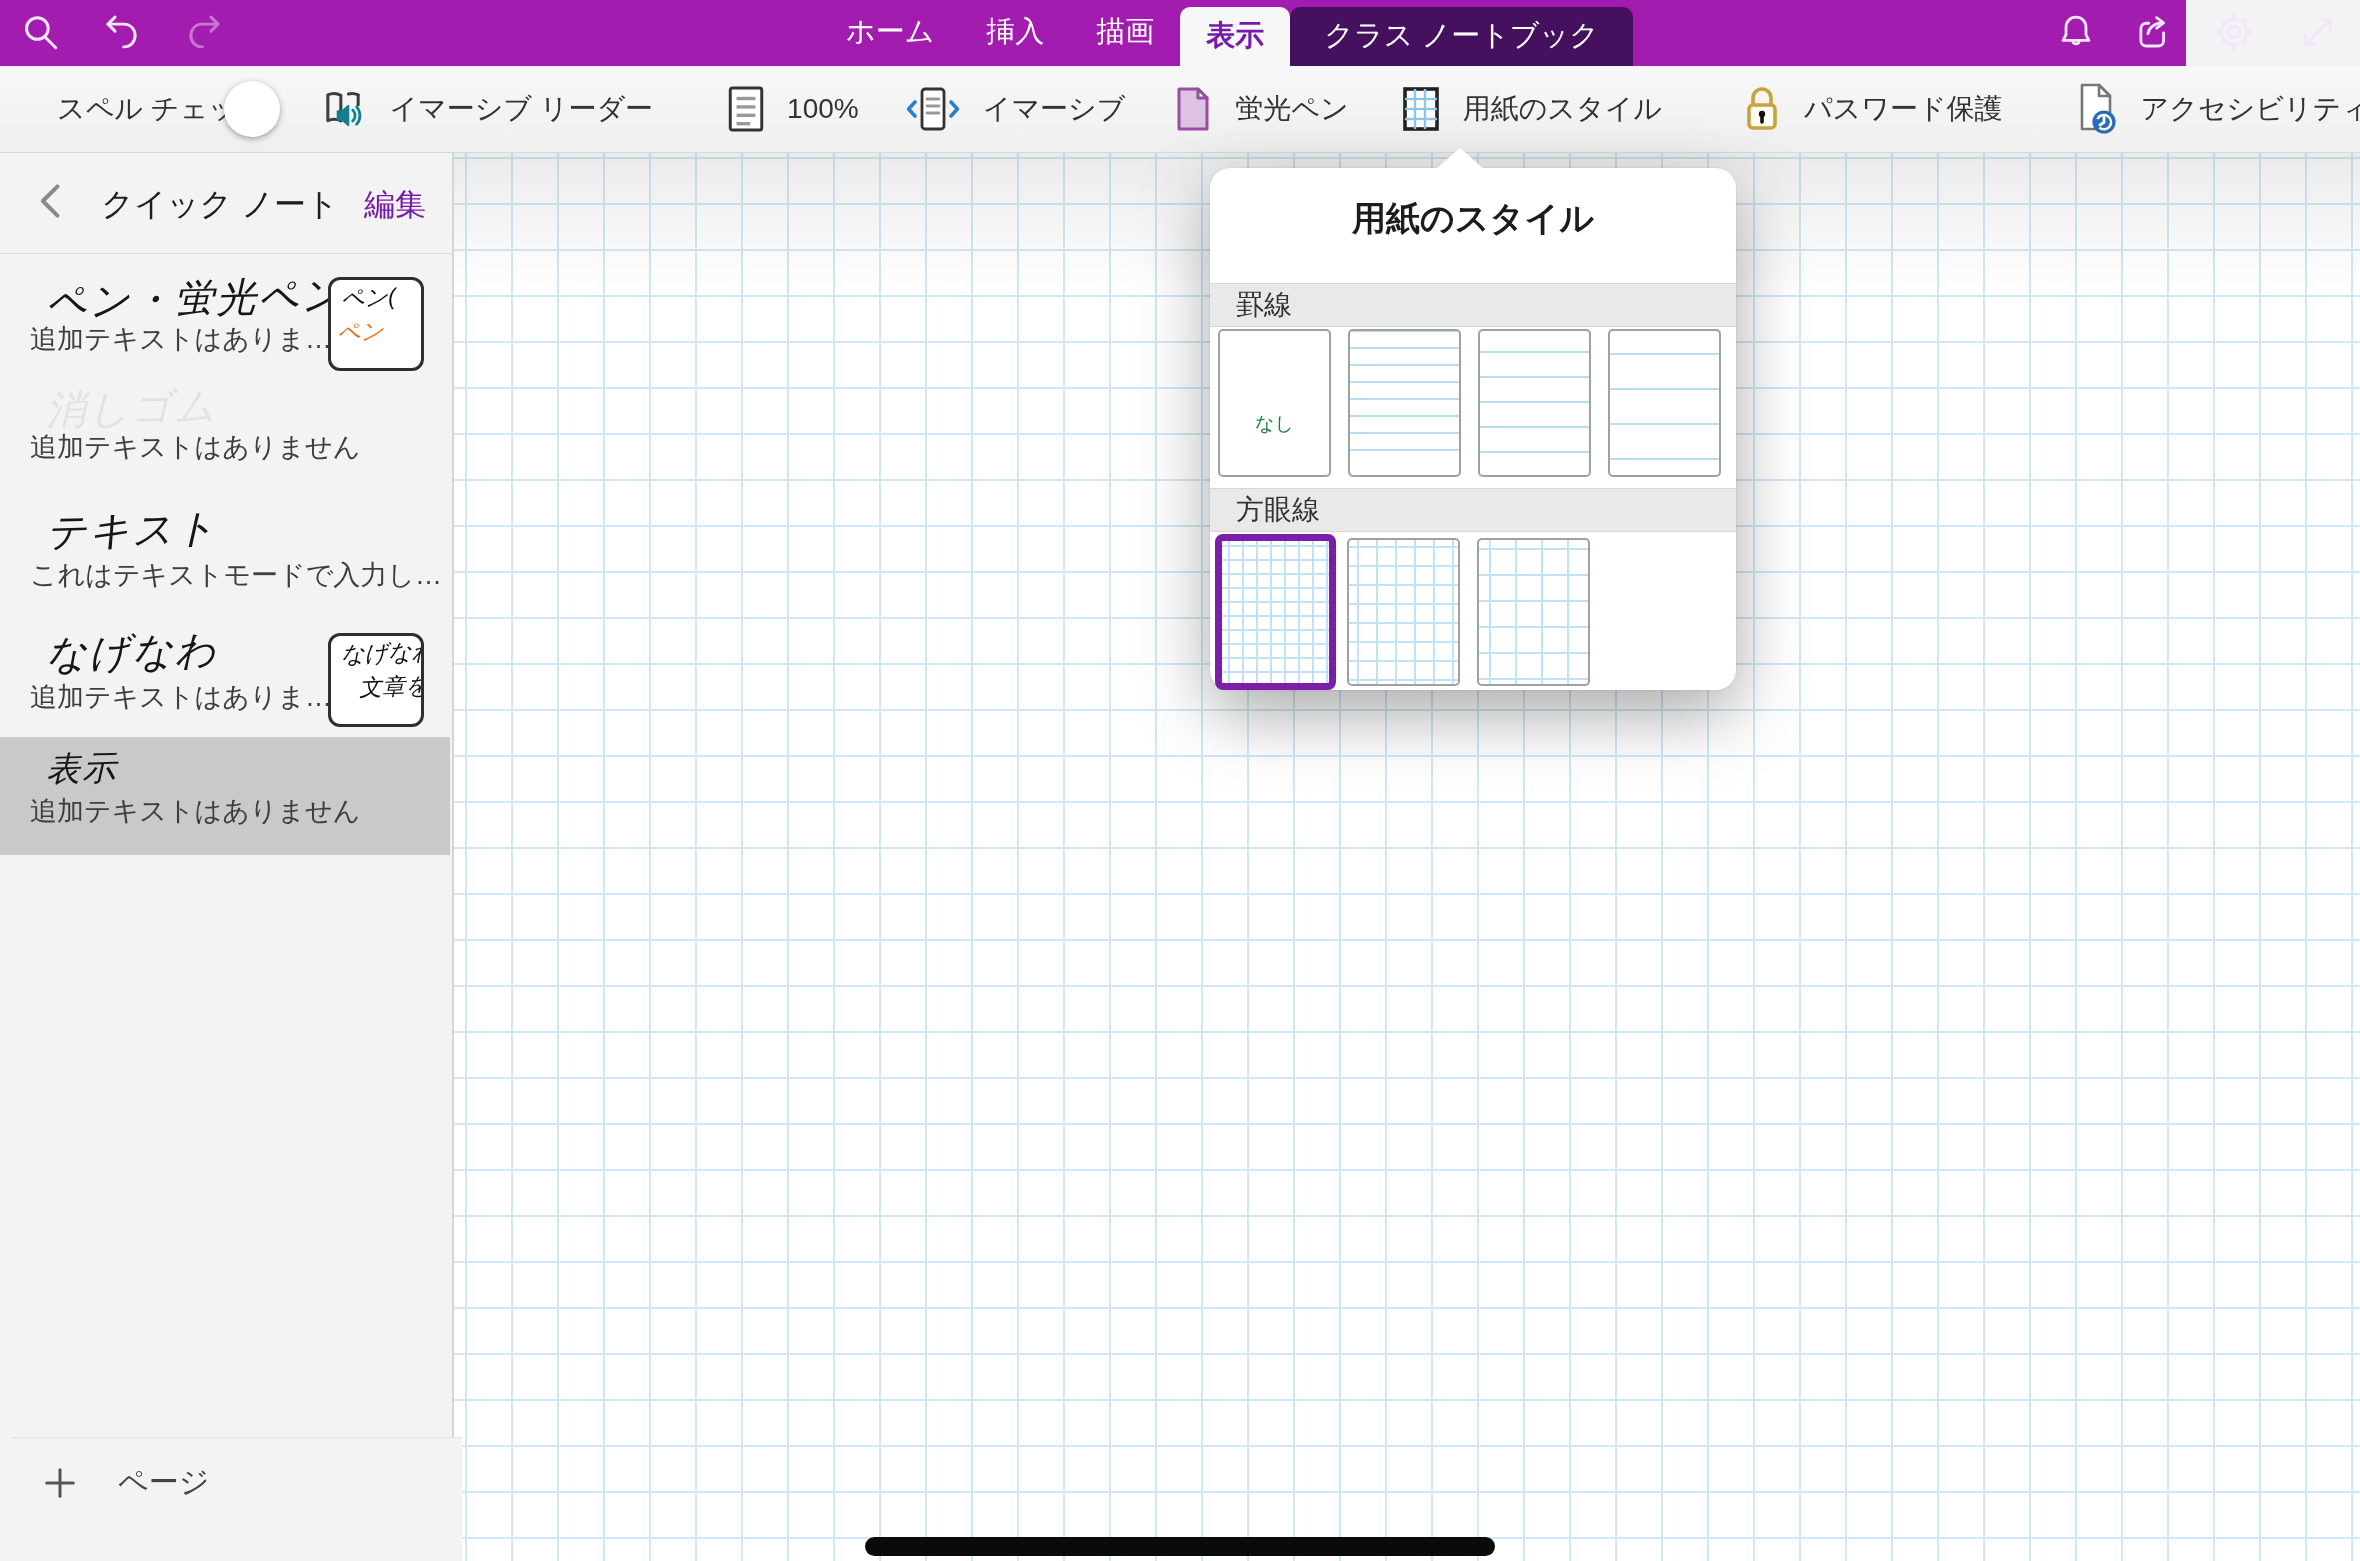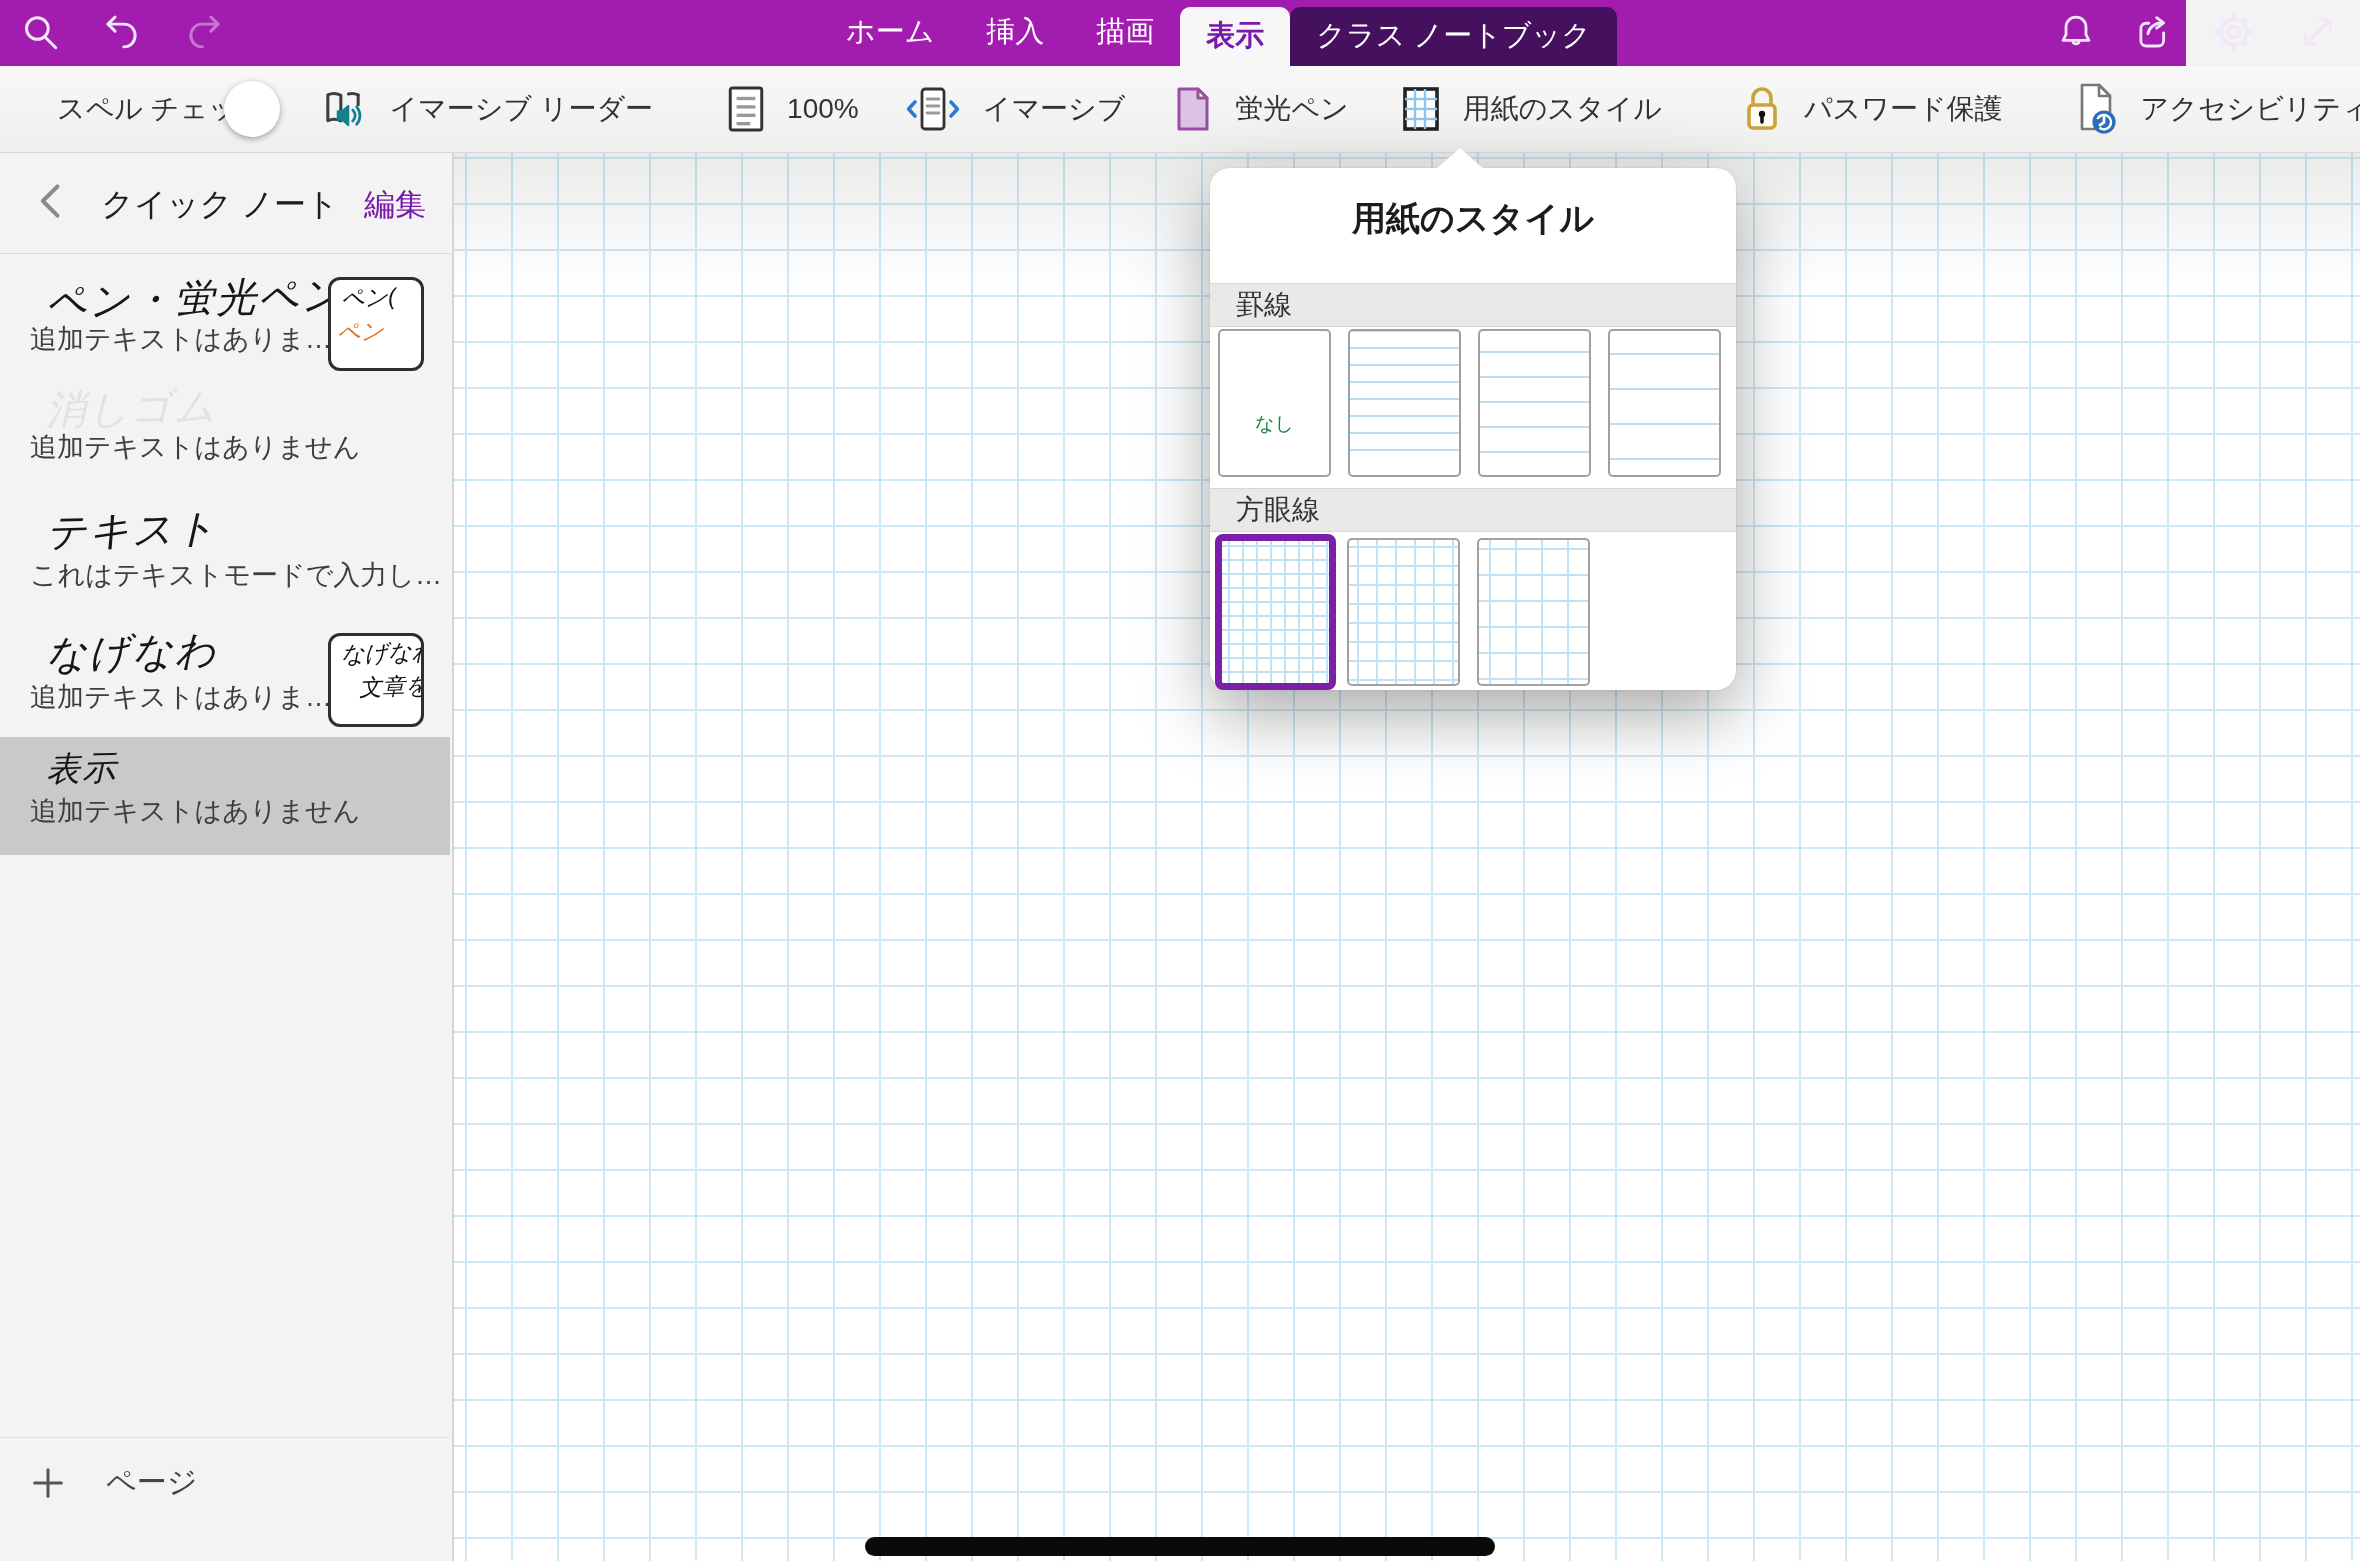--- a/index.html
+++ b/index.html
@@ -9,21 +9,21 @@
     background:#f3f3f3;
   }
   
   .topbar{position:absolute;left:0;top:0;width:2186px;height:66px;background:#a21caf;z-index:30;}
   .topbar .ico{position:absolute;top:8px;width:48px;height:48px;display:flex;align-items:center;justify-content:center;color:#f2e6fa;cursor:pointer;}
   .topbar .ico svg{width:42px;height:42px;}
   .ico.dim{opacity:.45;}
   .tabs{position:absolute;left:820px;top:0;height:66px;display:flex;align-items:flex-end;}
   .tab{height:66px;line-height:62px;padding:0 26px;color:#fff;font-size:29px;cursor:pointer;}
   .tab.sel{background:#f7f7f7;color:#7719aa;font-weight:bold;border-radius:10px 10px 0 0;margin-top:7px;height:59px;line-height:56px;}
-  .tab.dark{background:#45105e;border-radius:10px 10px 0 0;margin-top:7px;height:59px;line-height:56px;padding:0 26px;}
+  .tab.dark{background:#45105e;border-radius:10px 10px 0 0;margin-top:7px;height:59px;line-height:56px;padding:0 34px;}
   
   .toolbar{position:absolute;left:0;top:66px;width:2360px;height:86px;background:linear-gradient(#f8f8f8,#efefef);
     border-bottom:1px solid #d8d8d8;display:flex;align-items:center;z-index:25;}
   .tb-label{font-size:28px;color:#323232;white-space:nowrap;margin-left:8px;}
   .tb-btn{display:flex;align-items:center;cursor:pointer;}
   .tb-btn .tbi{display:flex;align-items:center;justify-content:center;margin-right:12px;}
   .tb-div{width:2px;height:58px;background:#c3c3c3;}
   .toggle{width:102px;height:62px;border-radius:31px;background:#4cd963;position:relative;cursor:pointer;box-shadow:inset 0 0 3px rgba(0,0,0,.15);}
   .toggle .knob{position:absolute;right:3px;top:3px;width:56px;height:56px;border-radius:50%;background:#fff;box-shadow:0 2px 6px rgba(0,0,0,.35);}
   
@@ -35,21 +35,21 @@
   .sb-item{position:absolute;left:0;width:450px;cursor:pointer;}
   .sb-item.sel{background:#c9c9c9;}
   .hw{font-style:italic;color:#161616;transform:rotate(-1.5deg);transform-origin:left center;letter-spacing:2px;white-space:nowrap;}
   .sb-t{position:absolute;left:46px;font-size:40px;}
   .sb-s{position:absolute;left:30px;font-size:27px;color:#3e3e3e;white-space:nowrap;}
   .sb-item.faint .sb-t{color:#e2e2e2;}
   .thumb{position:absolute;left:328px;width:90px;height:88px;background:#fff;border:3px solid #2e2e2e;border-radius:12px;overflow:hidden;}
   .thumb .tl{font-style:italic;font-size:23px;color:#111;line-height:34px;padding-left:10px;white-space:nowrap;transform:rotate(-2deg);}
   .thumb .tl.orange{color:#e0731f;padding-left:6px;}
   .thumb .tl.indent{padding-left:28px;}
-  .sb-bottom{position:absolute;left:0;bottom:0;width:450px;height:123px;border-top:1px solid #e0e0e0;background:#f3f3f3;}
+  .sb-bottom{position:absolute;left:12px;bottom:0;width:450px;height:123px;border-top:1px solid #e0e0e0;background:#f3f3f3;}
   .addpage{position:absolute;left:28px;top:24px;display:flex;align-items:center;cursor:pointer;color:#444;}
   .addpage .plus{width:40px;height:40px;margin-right:38px;color:#555;}
   .addpage .ap-label{font-size:30px;}
   
   .canvas{position:absolute;left:454px;top:153px;width:1906px;height:1408px;background-color:#fff;
     background-image:linear-gradient(to right,#cfe8f7 2px,transparent 2px),linear-gradient(to bottom,#cfe8f7 2px,transparent 2px);
     background-size:46px 46px;background-position:11px 4px;z-index:5;}
   .canvas-shade{position:absolute;left:0;top:0;width:100%;height:140px;background:linear-gradient(rgba(110,110,110,.14),rgba(110,110,110,0));pointer-events:none;}
   .home-indicator{position:absolute;left:411px;top:1384px;width:630px;height:19px;border-radius:10px;background:#0a0a0a;cursor:grab;}
   

